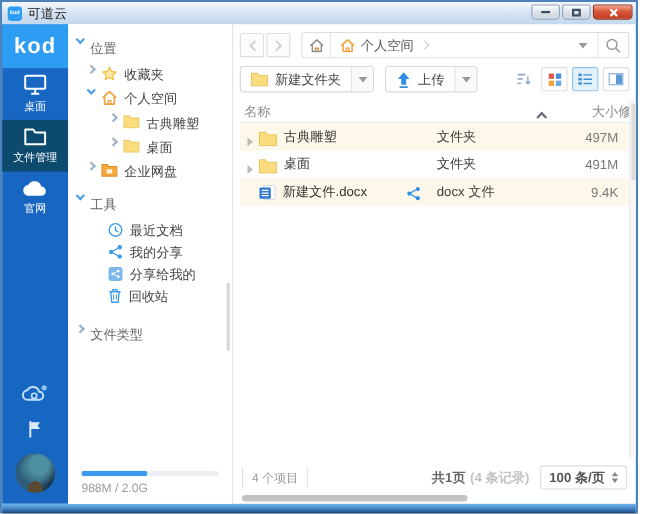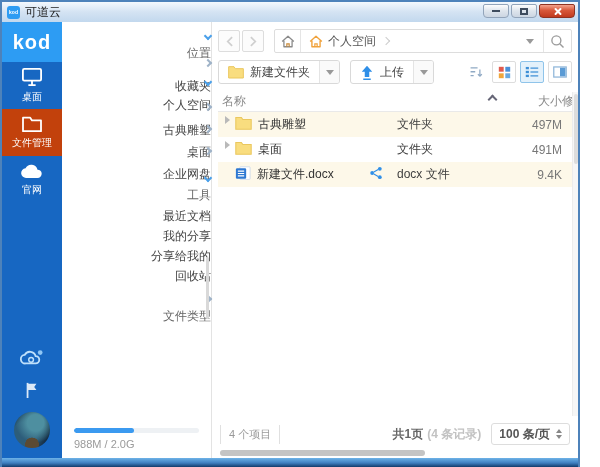--- a/index.html
+++ b/index.html
@@ -34,35 +34,35 @@
   .content { flex:1; display:flex; min-height:0; }
 
   
   .leftnav { width:60px; flex:0 0 60px; background:#1767c2; display:flex;
     flex-direction:column; align-items:center; color:#fff; }
   .logo { width:60px; height:40px; background:#2d9cf3; display:flex;
     align-items:center; justify-content:center; font-size:20px; font-weight:bold;
     letter-spacing:1px; text-transform:lowercase; }
   .nav-item { width:60px; height:47px; display:flex; flex-direction:column;
     align-items:center; justify-content:center; gap:3px; cursor:pointer; }
-  .nav-item.active { background:#c2410c; }
+  .nav-item.active { background:#0c4a6e; }
   .nav-item span { font-size:10px; }
   .leftnav-bottom { margin-top:auto; display:flex; flex-direction:column;
     align-items:center; gap:14px; padding-bottom:10px; }
   .avatar { width:36px; height:36px; border-radius:50%;
     background:
       radial-gradient(circle at 50% 90%, #5b4a33 0 18%, transparent 19%),
       radial-gradient(circle at 60% 30%, #4e8fa0 0 25%, transparent 60%),
       radial-gradient(circle at 30% 60%, #2d5d7a 0 35%, #12293f 70%, #081526 100%); }
 
   
   .sidebar { width:150px; flex:0 0 150px; background:#fff; border-right:1px solid #e3e3e3;
     display:flex; flex-direction:column; padding:14px 0 0 0; position:relative;
     font-size:12px; color:#444; }
-  .tree-row { display:flex; align-items:flex-end; height:22px; cursor:pointer; gap:6px;flex-direction:column; }
+  .tree-row { display:flex; align-items:flex-start; height:22px; cursor:pointer; gap:6px; }
   .sec { padding-left:8px; color:#666; margin-bottom:2px; }
   .lvl1 { padding-left:18px; }
   .lvl2 { padding-left:38px; }
   .tool { padding-left:36px; height:20px; }
   .chev { width:6px; height:6px; border-right:2px solid #9fb3c8; border-bottom:2px solid #9fb3c8;
     flex:0 0 6px; }
   .chev.down { transform:rotate(45deg); border-color:#4aa0ea; margin-top:-3px; }
   .chev.right { transform:rotate(-45deg); }
   .gap8 { height:8px; } .gap14 { height:14px; }
   .side-scroll { position:absolute; right:2px; top:235px; width:3px; height:62px;
@@ -105,21 +105,21 @@
   .viewgroup { margin-left:auto; display:flex; align-items:center; gap:4px; }
   .vbtn { width:24px; height:22px; border:1px solid #ddd; border-radius:2px; background:#fff;
     display:flex; align-items:center; justify-content:center; cursor:pointer; }
   .vbtn.plain { border-color:transparent; background:transparent; }
   .vbtn.active { background:#e3f1fb; border-color:#8fc4ea; }
 
   
   .table { margin-top:5px; font-size:12px; }
   .trow { display:flex; align-items:center; height:25px; }
   .thead { height:21px; border-bottom:1px solid #e9e9e9; color:#8a8a8a; }
-  .cell-name { flex:1; display:flex; align-items:flex-start; min-width:0; padding-left:4px; }
+  .cell-name { flex:1; display:flex; align-items:flex-end; min-width:0; padding-left:4px; }
   .cell-type { width:115px; flex:0 0 115px; padding-left:6px; color:#404040; }
   .cell-size { width:56px; flex:0 0 56px; text-align:right; color:#777; }
   .cell-extra { width:10px; flex:0 0 10px; overflow:hidden; white-space:nowrap; color:#8a8a8a; }
   .thead .cell-type,.thead .cell-size { color:#8a8a8a; }
   .row-alt { background:#fdf8e9; }
   .tri { width:0; height:0; border-left:5px solid #b9b9b9; border-top:4px solid transparent;
     border-bottom:4px solid transparent; margin:0 5px 0 3px; flex:0 0 5px; }
   .tri.none { border-left-color:transparent; }
   .fname { color:#333; margin-left:6px; white-space:nowrap; overflow:hidden; }
   .sort-asc { width:7px; height:7px; border-left:2px solid #667; border-top:2px solid #667;

